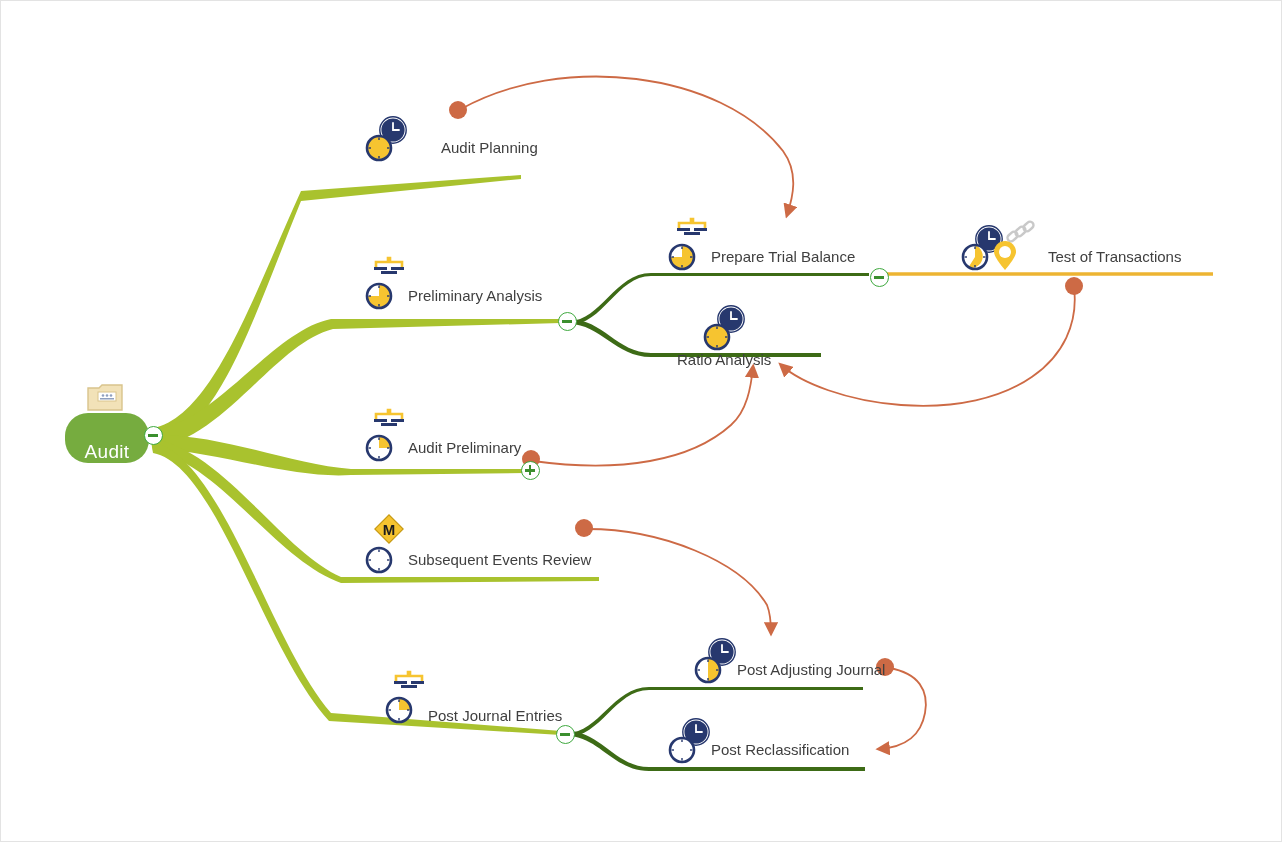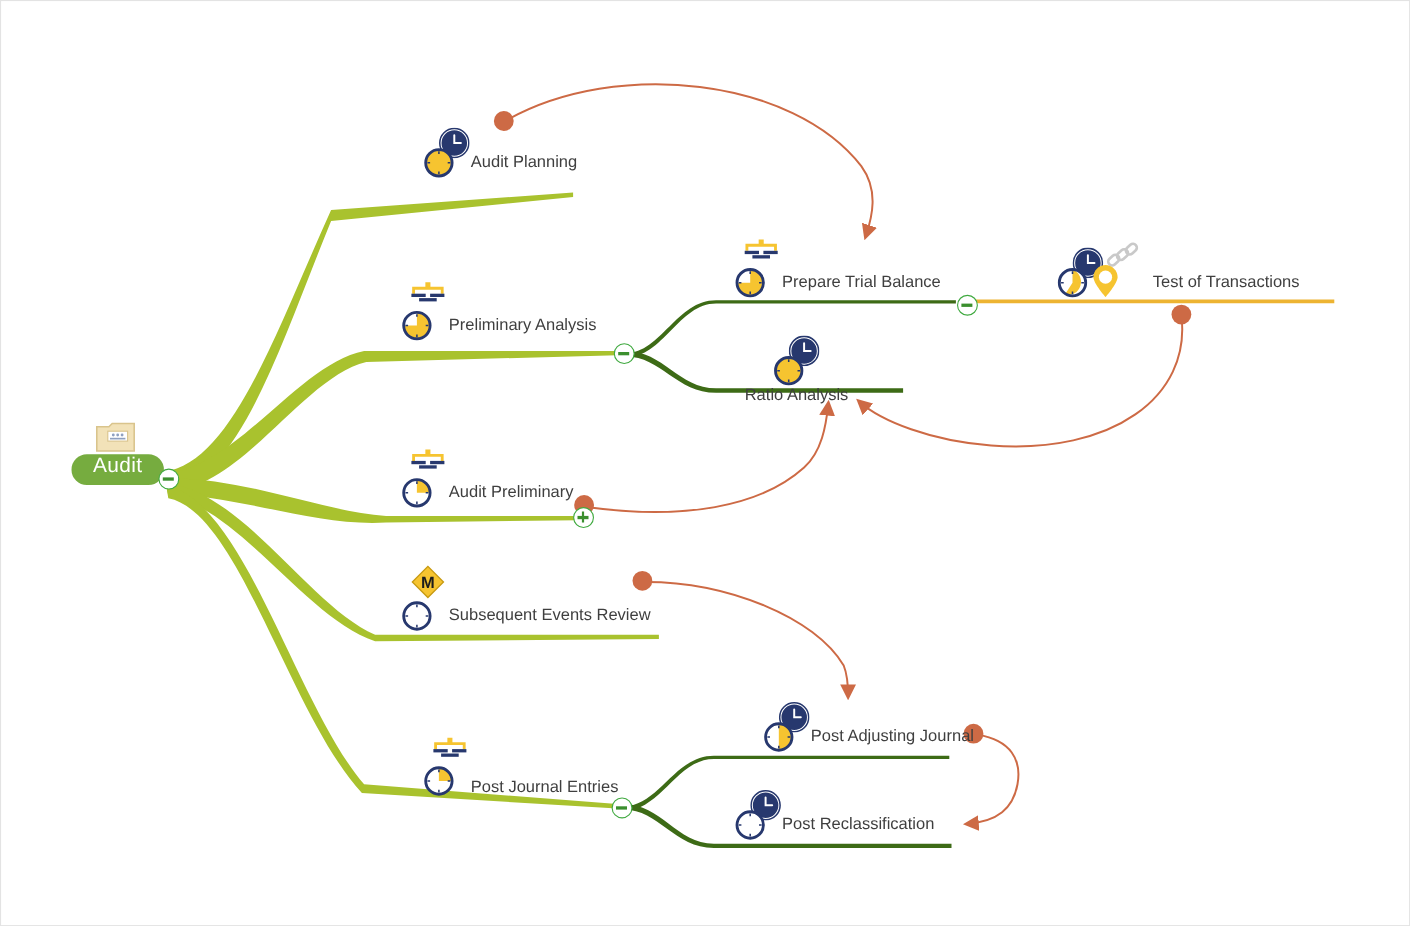--- a/index.html
+++ b/index.html
@@ -22,25 +22,25 @@
     left: 0; top: 0;
     width: 1282px;
     height: 842px;
     pointer-events: none;
   }
 
   
   .root-node {
     position: absolute;
     width: 84px;
-    height: 28px;
+    height: 50px;
     border-radius: 23px;
     background: #76ac3f;
     display: flex;
-    align-items: flex-start;
+    align-items: flex-end;
     justify-content: center;
   }
   .root-label {
     color: #ffffff;
     font-size: 19px;
     letter-spacing: .3px;
   }
   .folder-icon {
     position: absolute;
     width: 36px;
@@ -192,21 +192,21 @@
       <circle cx="20" cy="13.5" r="1.3" fill="#8fa0c0"></circle>
       <circle cx="24" cy="13.5" r="1.3" fill="#8fa0c0"></circle>
       <rect x="13" y="16" width="14" height="1.5" fill="#8fa0c0"></rect>
     </svg>
   </div>
   <div class="root-node" style="left:64px; top:412px;">
     <span class="root-label">Audit</span>
   </div>
   <div class="toggle" style="left:143px; top:425px;"></div>
 
-  <div class="node" style="left:384px; top:131px;">
+  <div class="node" style="left:364px; top:131px;gap:33px;">
     <div class="icon-stack">
       <svg class="clock-back" viewBox="0 0 28 28" xmlns="http://www.w3.org/2000/svg">
         <circle cx="14" cy="14" r="12.4" fill="#27386e" stroke="#ffffff" stroke-width="1.6"></circle>
         <circle cx="14" cy="14" r="13.2" fill="none" stroke="#27386e" stroke-width="1.4"></circle>
         <path d="M14,7 L14,14 L20,14" stroke="#ffffff" stroke-width="1.8" fill="none" stroke-linecap="round"></path>
       </svg>
       <svg class="clock" viewBox="0 0 28 28" xmlns="http://www.w3.org/2000/svg">
         <circle cx="14" cy="14" r="12" fill="#ffffff"></circle>
         <path d="M14,14 L14,2 A12,12 0 1,1 13.99,2 Z" fill="#f6c430"></path>
         <circle cx="14" cy="14" r="12" fill="none" stroke="#27386e" stroke-width="2.6"></circle>

